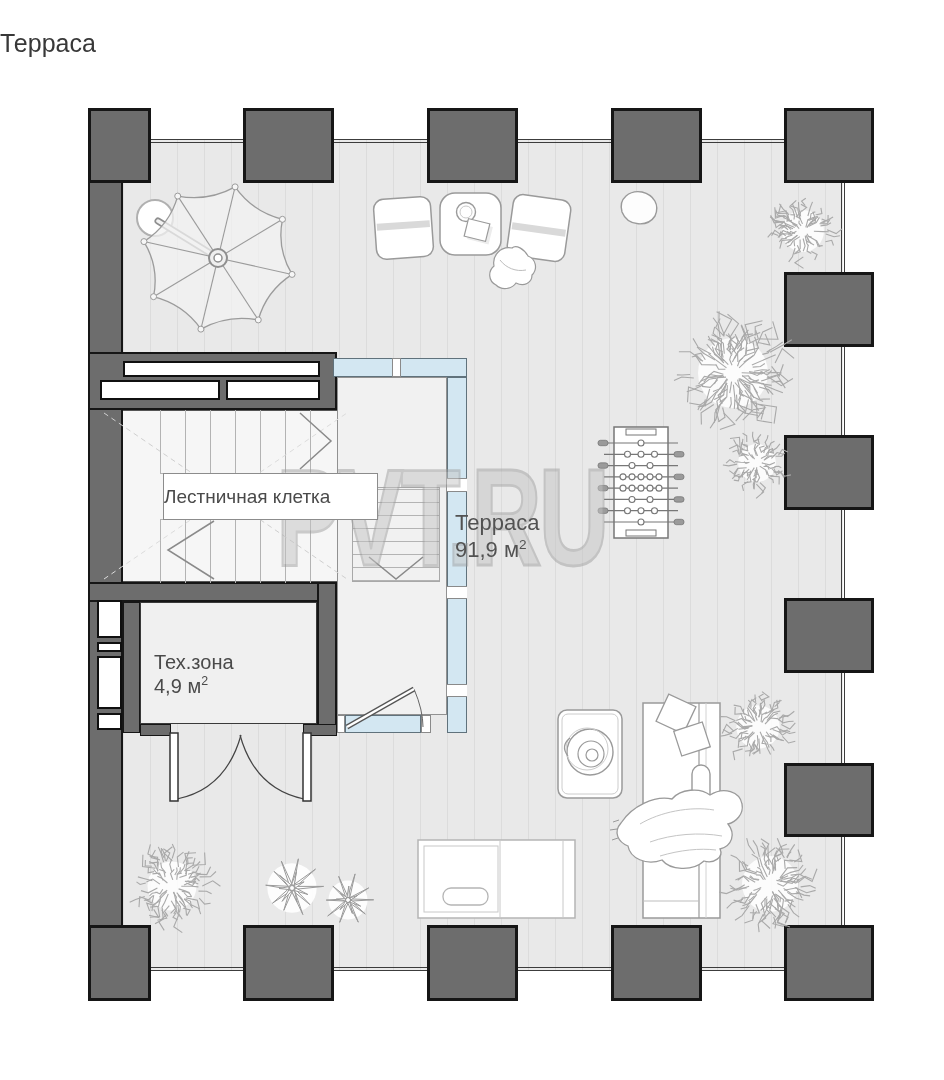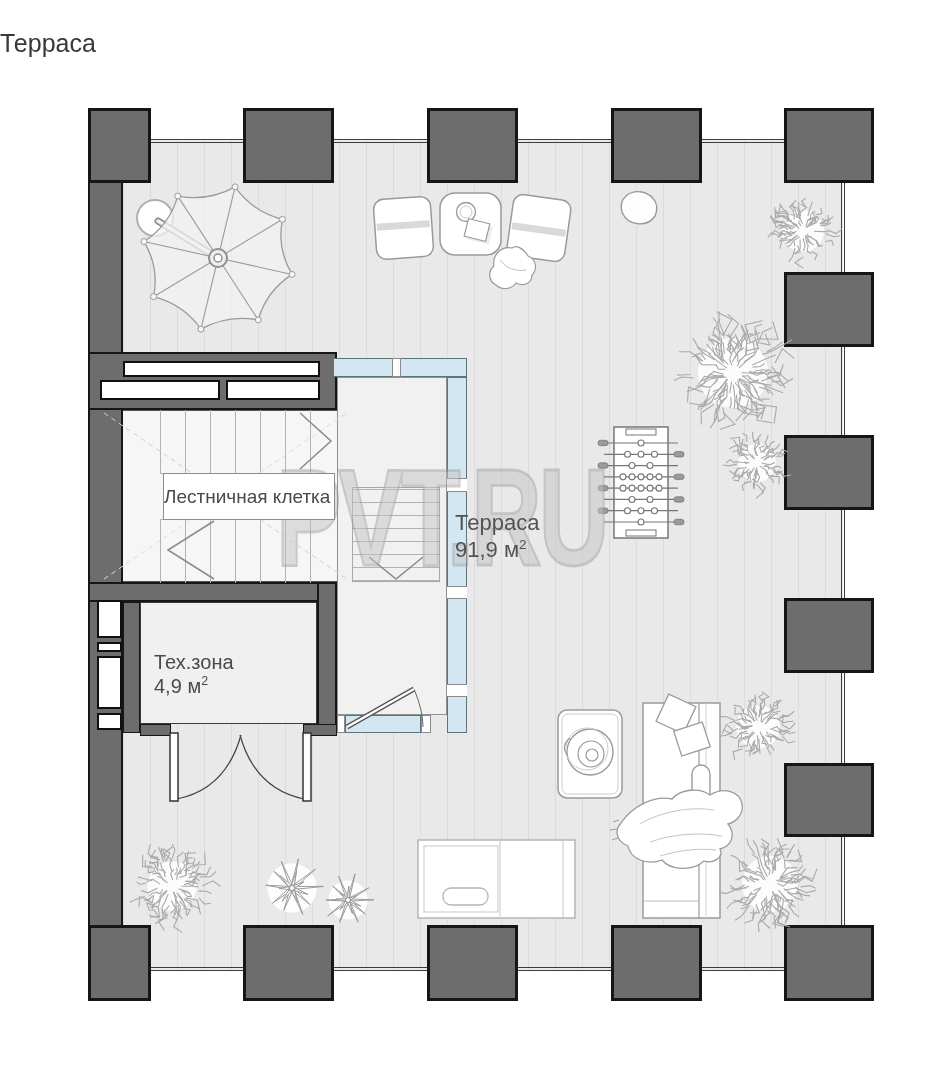--- a/index.html
+++ b/index.html
@@ -16,21 +16,21 @@
   .win{position:absolute;background:#fff;border:2px solid #101010;box-sizing:border-box;z-index:4;}
   .glz{position:absolute;background:var(--glaze);border:1px solid #60727c;box-sizing:border-box;z-index:4;}
   .mull{position:absolute;background:#fff;border-top:1px solid #8a8a8a;border-bottom:1px solid #8a8a8a;box-sizing:border-box;z-index:5;}
   .jamb{position:absolute;background:#fff;border:1px solid #8a8a8a;box-sizing:border-box;z-index:5;}
   .flight-v{position:absolute;background:repeating-linear-gradient(90deg,#b3b3b3 0 1px,transparent 1px 25px);z-index:3;}
   .flight-h{position:absolute;background:repeating-linear-gradient(0deg,#b3b3b3 0 1px,transparent 1px 13px);border:1px solid #a8a8a8;box-sizing:border-box;z-index:3;}
   #plan-svg{position:absolute;left:0;top:0;z-index:5;pointer-events:none;}
   .lbl{position:absolute;color:var(--label);text-align:left;z-index:7;line-height:1.22;}
   .lbl sup{font-size:0.62em;}
   #title{left:0;right:0;top:28px;font-size:25px;color:#383838;}
-  #lbl-stairs{left:163px;top:473px;width:172px;height:47px;background:#fff;border:1px solid #8c8c8c;
+  #lbl-stairs{left:163px;top:473px;width:215px;height:47px;background:#fff;border:1px solid #8c8c8c;
               font-size:19px;display:flex;flex-direction:column;justify-content:center;box-sizing:border-box;}
   #lbl-terrace{left:455px;top:510px;width:160px;font-size:22px;color:#525252;}
   #lbl-tech{left:154px;top:650px;width:142px;font-size:20px;}
   #lbl-hall{left:338px;top:628px;width:126px;font-size:20px;}
   #wm{position:absolute;left:276px;top:462px;z-index:6;font-size:98px;font-weight:bold;letter-spacing:-3px;
       white-space:nowrap;color:var(--wm);opacity:.5;-webkit-text-stroke:2px #9f9f9f;
       transform:scaleY(1.4);transform-origin:50% 50%;pointer-events:none;}
 </style>
 </head>
 <body>

